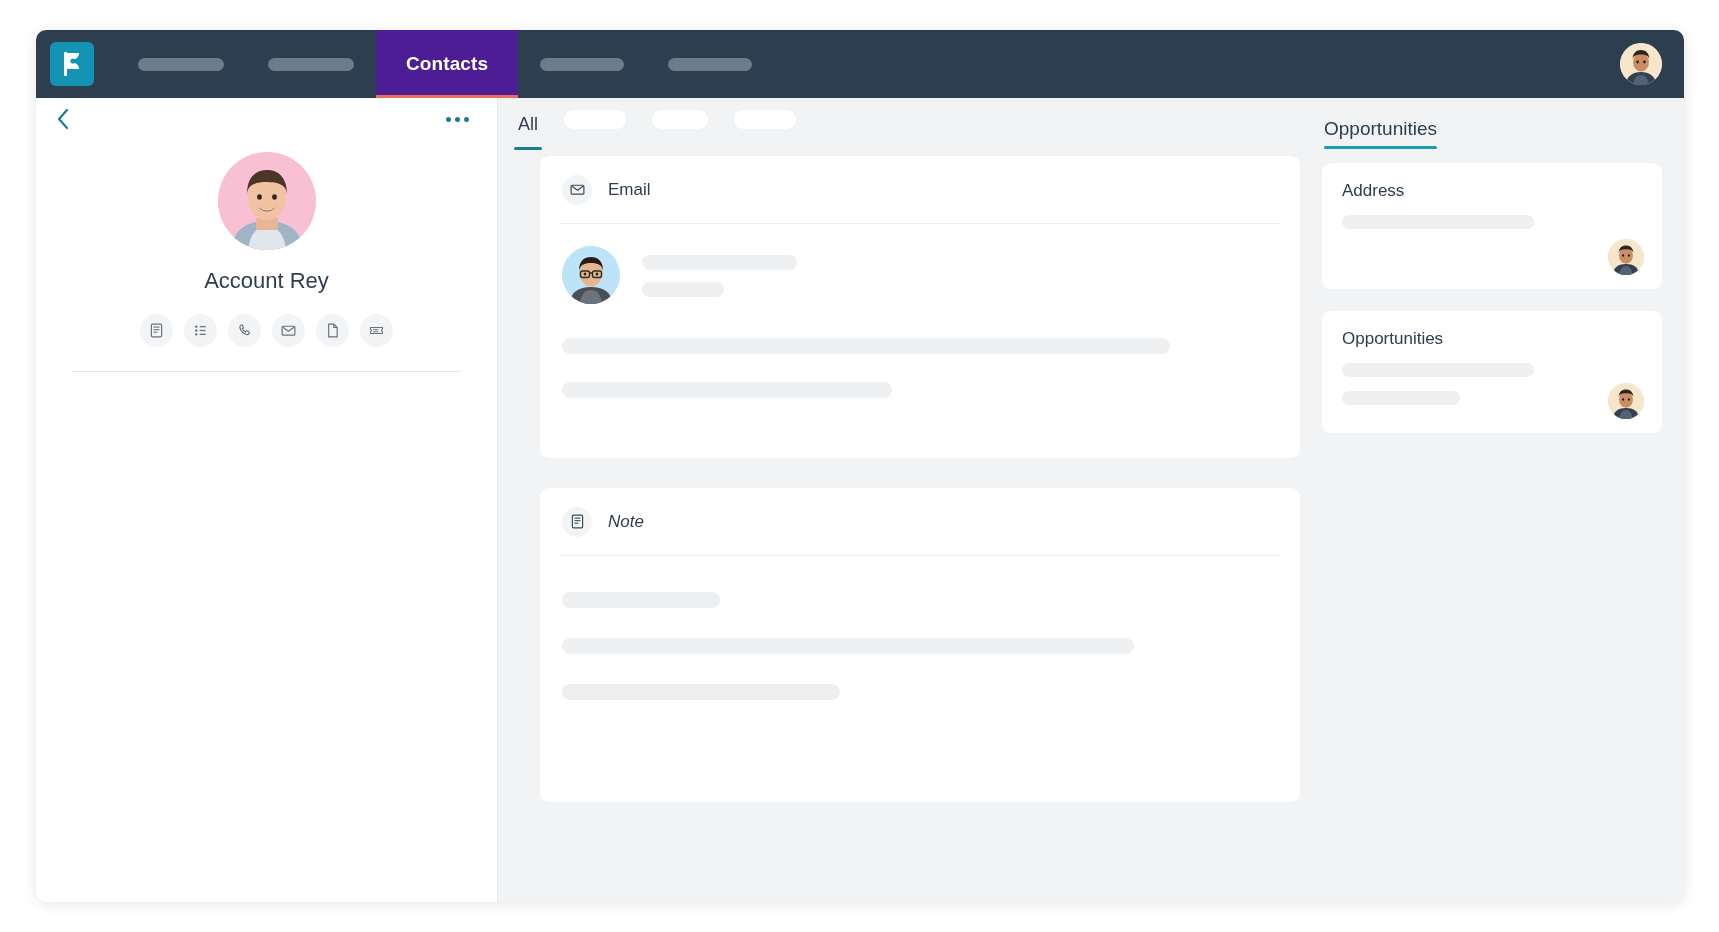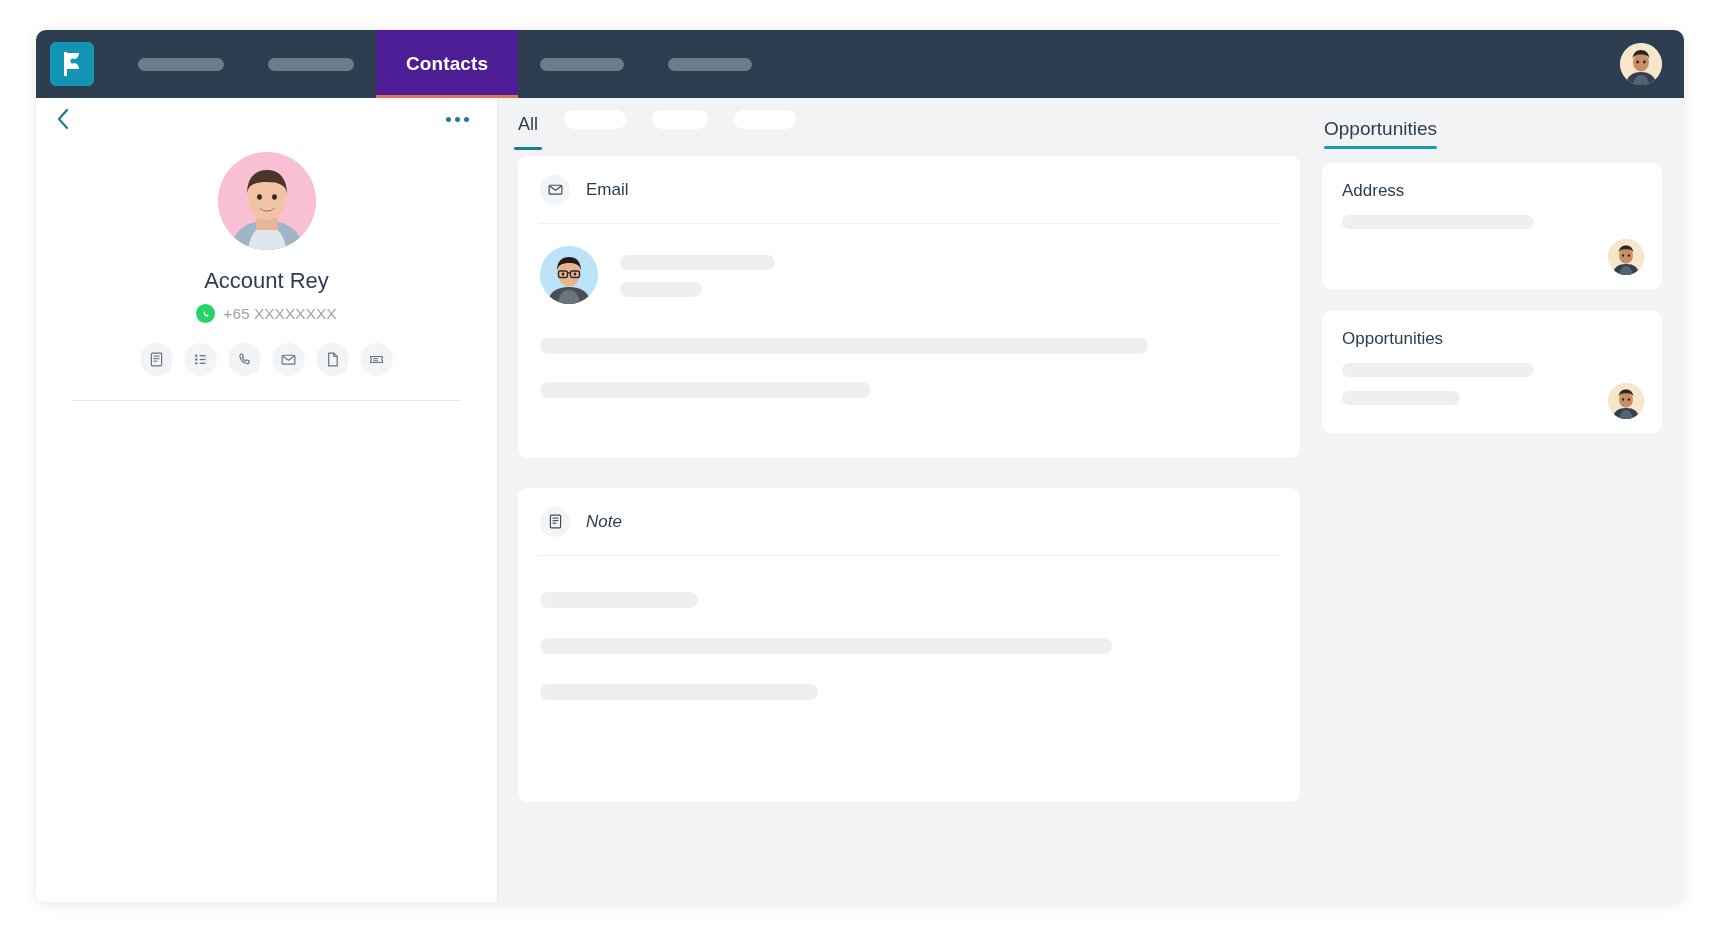--- a/index.html
+++ b/index.html
@@ -251,21 +251,21 @@
   }
   .tab-pill {
     width: 62px; height: 19px;
     border-radius: 10px;
     background: #ffffff;
     margin-bottom: 6px;
   }
   .tab-pill.w2 { width: 56px; }
   .tab-pill.w3 { width: 62px; }
 
-  .cards { padding: 6px 22px 0 20px; overflow: hidden; }
+  .cards { padding: 6px 22px 0 20px; overflow: hidden; margin-left: 22px; }
   .card {
     background: #ffffff;
     border-radius: 9px;
     padding: 0 20px;
   }
   .card + .card { margin-top: 30px; font-style: italic; }
   .card-head {
     display: flex;
     align-items: center;
     gap: 16px;
@@ -411,28 +411,20 @@
             <path d="M29 42 c0-17 9-24 20-24 s20 7 20 24 c-1-9 -8-12 -20-12 s-19 3 -20 12 z" fill="#4a3527"></path>
             <ellipse cx="41.5" cy="45" rx="2.4" ry="2.8" fill="#33261c"></ellipse>
             <ellipse cx="56.5" cy="45" rx="2.4" ry="2.8" fill="#33261c"></ellipse>
             <path d="M41 56 q8 7 16 0 q-8 4 -16 0" fill="#ffffff"></path>
             <path d="M40 55 q9 9 18 0 q-9 7 -18 0" fill="#8a4a3e"></path>
           </svg>
         </div>
 
         <div class="profile-name">Account Rey</div>
 
-        <div class="profile-phone">
-          <span class="wa-icon">
-            <svg width="12" height="12" viewBox="0 0 16 16">
-              <path d="M5.2 4.3 c.4-.1 .8 0 1 .4 l.6 1.2 c.2 .4 .1 .7 -.2 .9 l-.4 .3 c.5 1 1.3 1.8 2.3 2.3 l.3-.4 c.2-.3 .6-.4 .9-.2 l1.2 .6 c.4 .2 .5 .6 .4 1 c-.2 .7 -.9 1.2 -1.7 1.1 c-2.6-.3 -4.6-2.3 -4.9-4.9 c-.1-.8 .4-1.5 1.1-1.7 z" fill="#ffffff"></path>
-            </svg>
-          </span>
-          <span>+65 XXXXXXXX</span>
-        </div>
 
         <div class="action-row">
           <div class="action-btn">
             <svg width="17" height="17" viewBox="0 0 20 20">
               <rect x="4" y="2.5" width="12" height="15" rx="1.2" fill="none" stroke="#68737e" stroke-width="1.4"></rect>
               <line x1="6.5" y1="6" x2="13.5" y2="6" stroke="#68737e" stroke-width="1.3"></line>
               <line x1="6.5" y1="9" x2="13.5" y2="9" stroke="#68737e" stroke-width="1.3"></line>
               <line x1="6.5" y1="12" x2="11" y2="12" stroke="#68737e" stroke-width="1.3"></line>
             </svg>
           </div>

